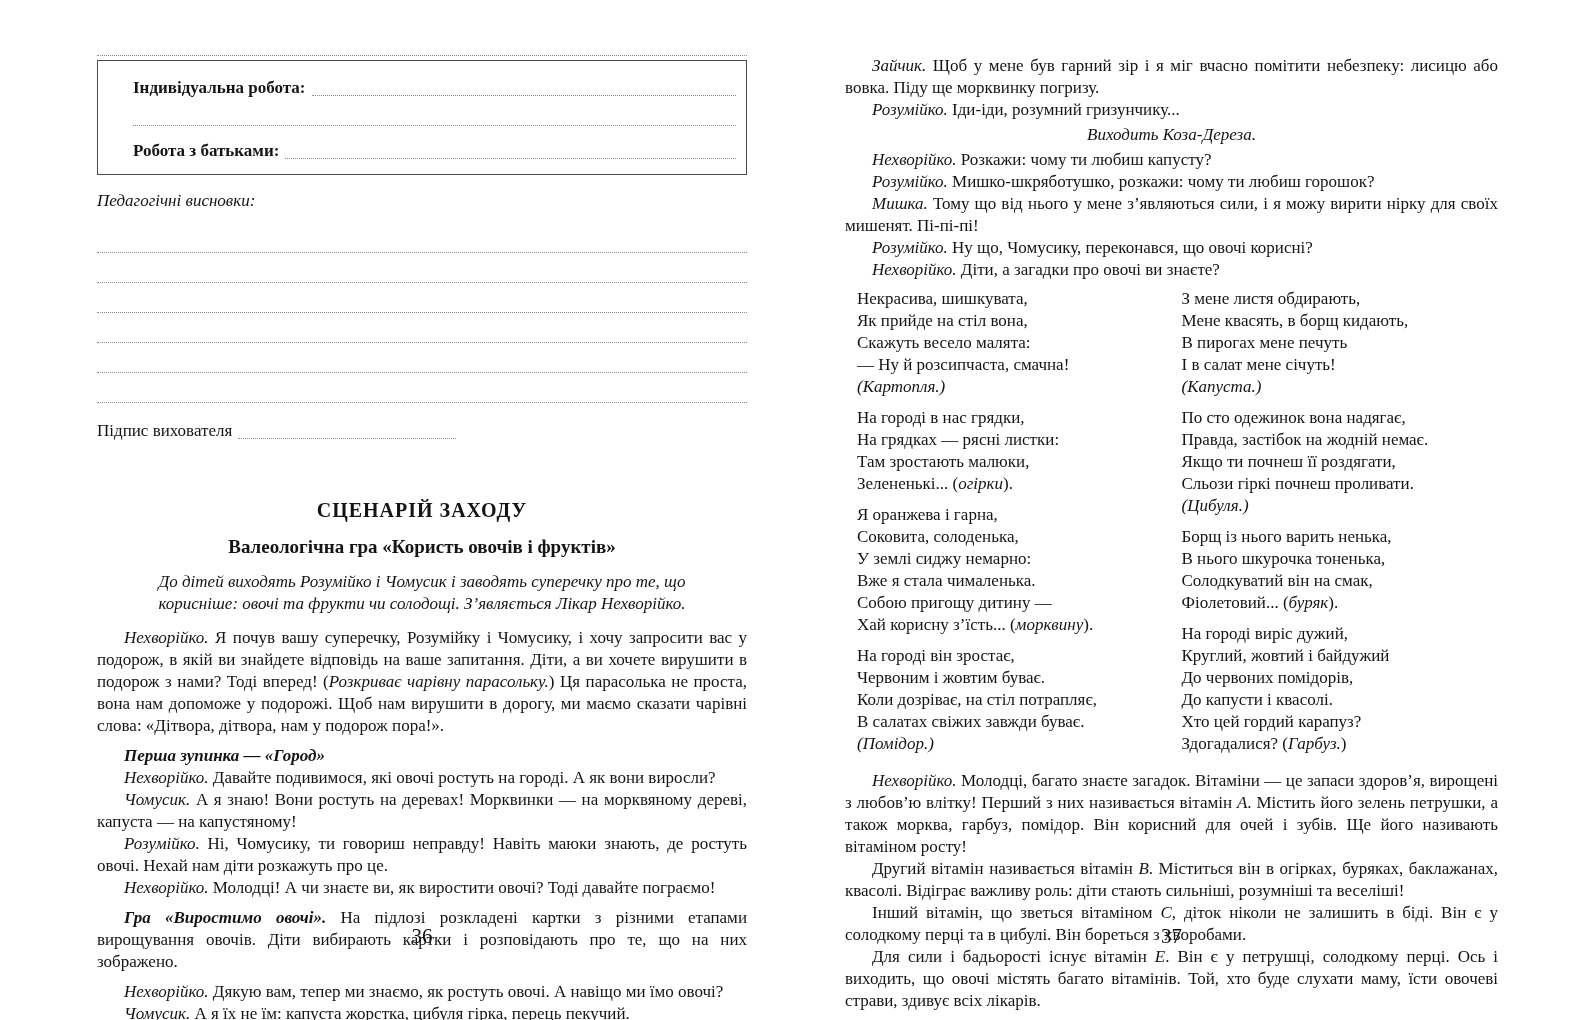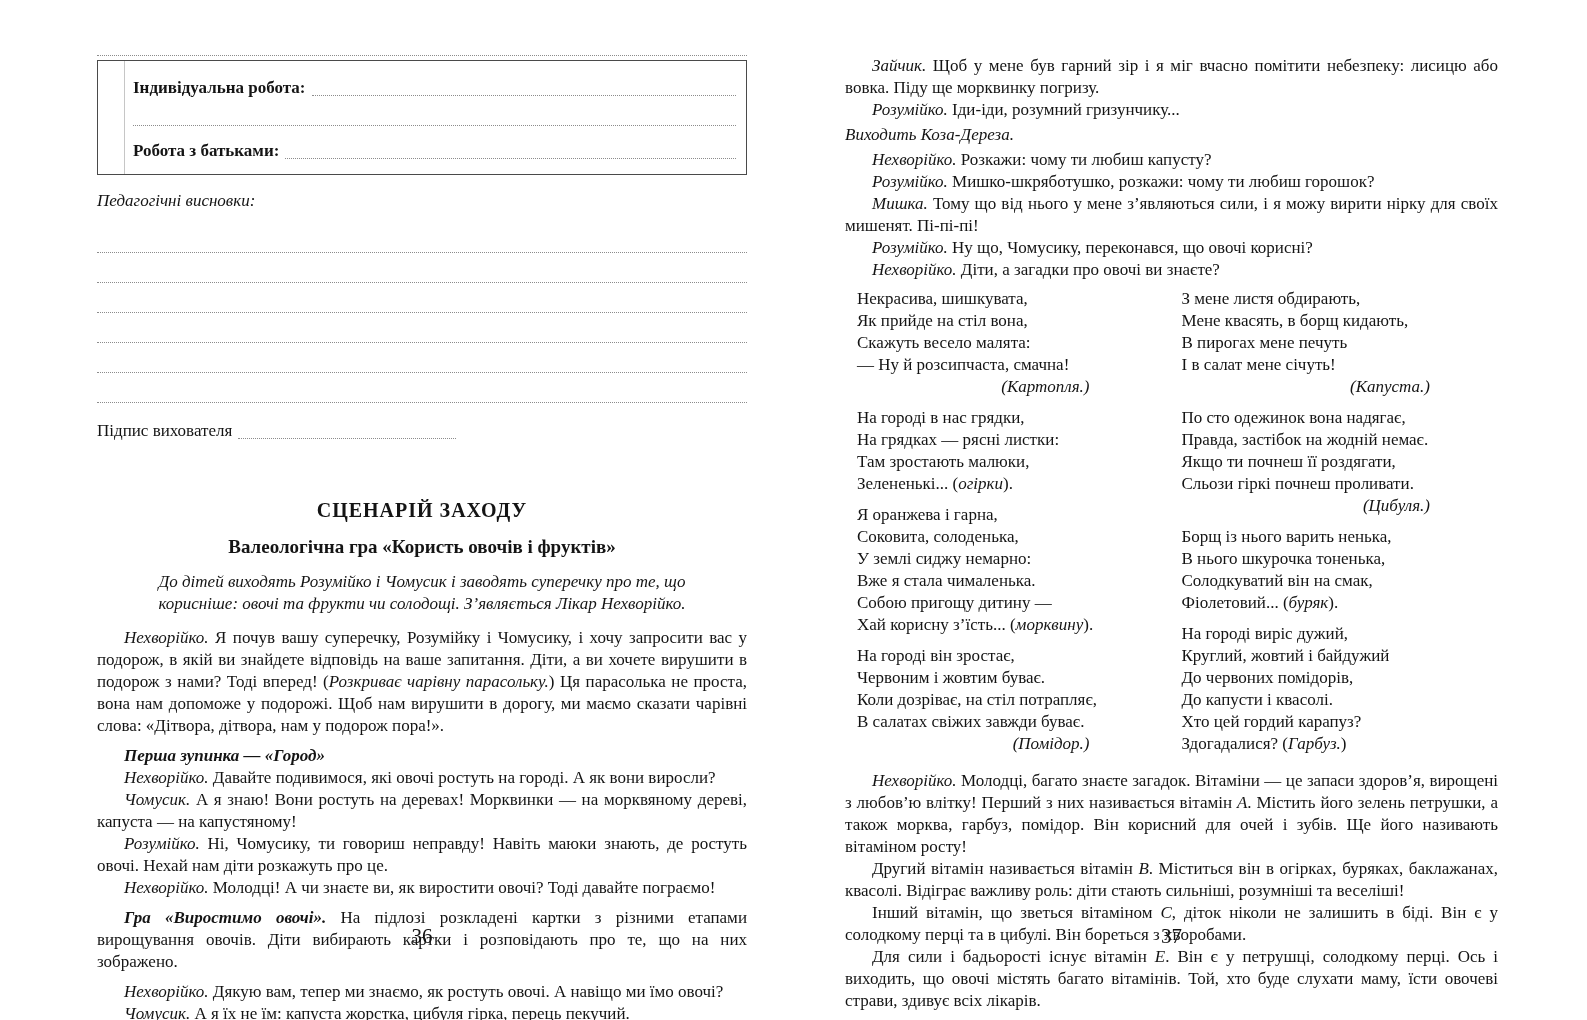--- a/index.html
+++ b/index.html
@@ -7,50 +7,50 @@
     position:relative; width:1587px; height:1020px; background:#ffffff;
     font-family:"Liberation Serif","DejaVu Serif",serif;
     color:#141414; font-size:17px; line-height:22px; overflow:hidden;
   }
   .page { position:absolute; top:55px; }
   .page-l { left:97px;  width:650px; }
   .page-r { left:845px; width:653px; }
 
   
   .predot { border-bottom:1px dotted #8c8c8c; height:0; margin:0 0 4px 0; }
-  .form-box { display:flex; border:1px solid #4a4a4a; }
+  .form-box { display:flex; border:1px solid #4a4a4a;align-items:flex-end; }
   .form-gutter { width:26px; border-right:1px solid #c6c6c6; }
   .form-cells { flex:1; padding:8px 10px 12px 8px; }
   .form-row { display:flex; align-items:flex-end; height:30px; }
   .form-label { font-weight:bold; white-space:nowrap; }
   .dot-leader { flex:1; border-bottom:1px dotted #8c8c8c; margin:0 0 3px 6px; }
   .form-midline { border-bottom:1px dotted #8c8c8c; height:26px; margin-bottom:6px; }
 
   .conclusions { font-style:italic; margin-top:15px; }
   .dotlines { margin-top:11px; }
   .dotline { height:29px; border-bottom:1px dotted #8c8c8c; }
   .sig-row { display:flex; align-items:flex-end; margin-top:17px; }
   .sig-leader { flex:0 0 218px; border-bottom:1px dotted #8c8c8c; margin:0 0 3px 6px; }
 
   .h1 { text-align:center; font-weight:bold; font-size:20px; letter-spacing:1px; margin:57px 0 0 0; }
   .h2 { text-align:center; font-weight:bold; font-size:19px; margin:15px 0 0 0; }
   .intro { width:545px; margin:13px auto 0 auto; text-align:center; font-style:italic; }
 
   .paras { margin-top:12px; }
   .par { margin:0; text-align:justify; text-indent:27px; }
-  .par.stage { text-align:left; text-indent:0; margin:3px 0; }
+  .par.stage { text-align:center; text-indent:0; margin:3px 0; }
   .par.gap-top { margin-top:8px; }
   .par.gap-bottom { margin-bottom:8px; }
 
   .riddles { display:flex; margin:7px 0 2px 0; }
   .rcol { width:50%; box-sizing:border-box; }
   .rcol-l { padding-left:12px; padding-right:14px; }
   .rcol-r { padding-left:10px; }
   .riddle { margin-bottom:9px; }
-  .ranswer { text-align:right; font-style:italic; padding-right:68px; }
+  .ranswer { font-style:italic; padding-right:68px; }
 
   .pagenum { position:absolute; top:925px; text-align:center; font-size:21px; }
   .pagenum-l { left:97px;  width:650px; }
   .pagenum-r { left:845px; width:653px; }
 </style>
 </head>
 <body>
 
 <div class="spread">
 

